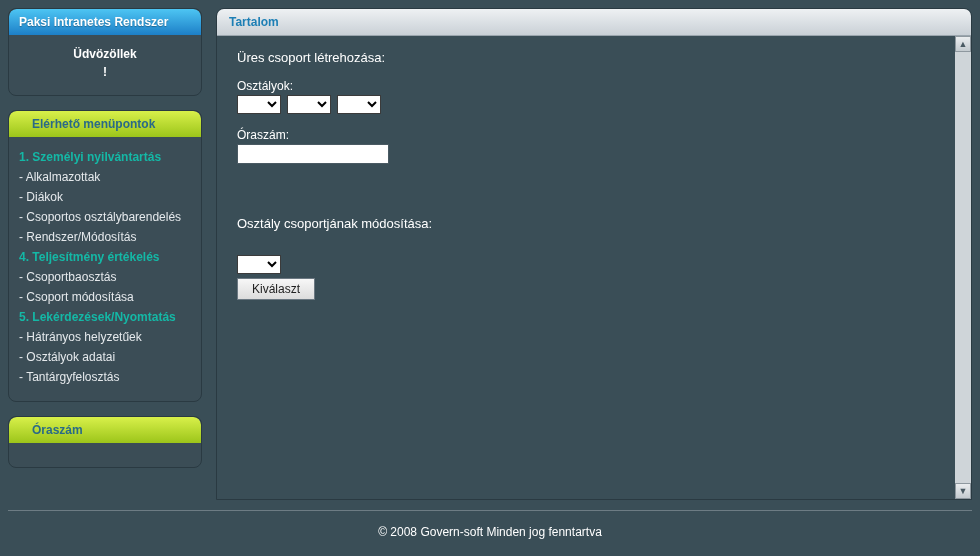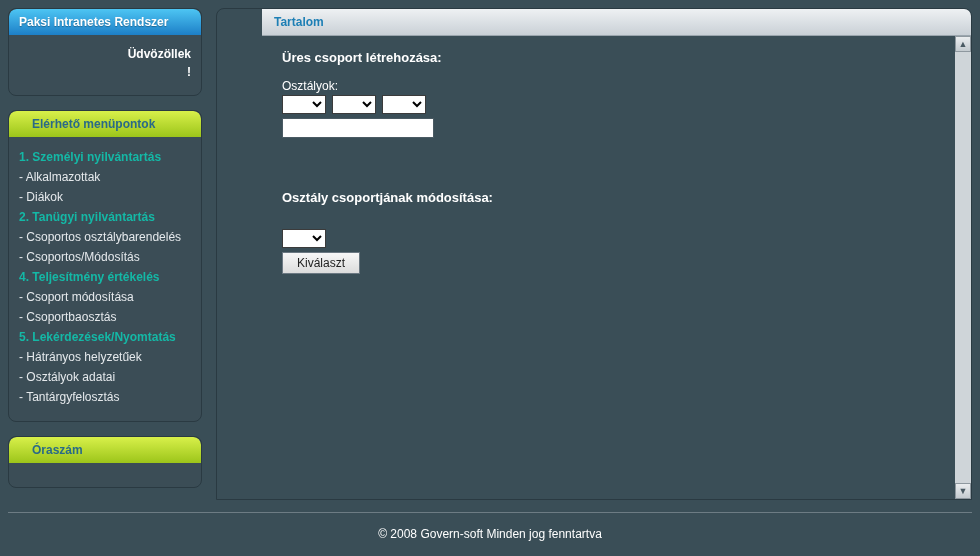--- a/index.html
+++ b/index.html
@@ -45,21 +45,21 @@
   color: #2a6a87;
   font-weight: bold;
   font-size: 12px;
   padding: 6px 23px;
   border-radius: 8px 8px 0 0;
 }
 .panel-body {
   padding: 10px 10px 14px 10px;
 }
 .welcome {
-  text-align: right;
+  text-align: center;
   color: #fff;
   font-weight: bold;
   line-height: 1.5;
 }
 .menu-list {
   list-style: none;
 }
 .menu-list li {
   color: #e5e9ec;
   padding: 3px 0;
@@ -79,38 +79,37 @@
   flex: 1;
   position: relative;
 }
 .content-panel {
   border: 1px solid #2a3a42;
   border-radius: 8px 8px 0 0;
   background: #3a4e57;
   overflow: hidden;
   height: 492px;
   position: relative;
-  padding-left: 45px;
 }
 .content-header {
   background: linear-gradient(to bottom, #eef1f3 0%, #c9d0d6 100%);
   color: #1d7fb5;
   font-weight: bold;
   font-size: 12px;
   padding: 6px 12px;
   border-bottom: 1px solid #9aa5ad;
 }
 .content-body {
   padding: 14px 20px;
   background: #3a4e57;
   height: calc(100% - 27px);
   position: relative;
 }
 .section-title {
-  font-weight: bold;
+  font-weight: normal;
   font-size: 13px;
   color: #fff;
   margin-bottom: 12px;
 }
 .field-label {
   font-size: 12px;
   color: #fff;
   margin-bottom: 2px;
   margin-top: 14px;
 }
@@ -196,26 +195,25 @@
         </div>
       </div>
 
       <div class="panel">
         <div class="panel-header-green">Elérhető menüpontok</div>
         <div class="panel-body">
           <ul class="menu-list" id="menu-list">
               <li class="heading">1. Személyi nyilvántartás</li>
               <li class="item">Alkalmazottak</li>
               <li class="item">Diákok</li>
-              <li class="heading">2. Tanügyi nyilvántartás</li>
               <li class="item">Csoportos osztálybarendelés</li>
-              <li class="item">Csoportos/Módosítás</li>
+              <li class="item">Rendszer/Módosítás</li>
               <li class="heading">4. Teljesítmény értékelés</li>
+              <li class="item">Csoportbaosztás</li>
               <li class="item">Csoport módosítása</li>
-              <li class="item">Csoportbaosztás</li>
               <li class="heading">5. Lekérdezések/Nyomtatás</li>
               <li class="item">Hátrányos helyzetűek</li>
               <li class="item">Osztályok adatai</li>
               <li class="item">Tantárgyfelosztás</li>
             </ul>
         </div>
       </div>
 
       <div class="panel">
         <div class="panel-header-green">Óraszám</div>
@@ -233,20 +231,21 @@
           <div class="block">
             <div class="section-title">Üres csoport létrehozása:</div>
 
             <div class="field-label">Osztályok:</div>
             <div class="select-row">
               <select><option></option></select>
               <select><option></option></select>
               <select><option></option></select>
             </div>
 
+            <div class="field-label">Óraszám:</div>
             <input type="text" value="" style="">
 
             <div style="height:30px"></div>
           </div>
 
           <div class="block">
             <div class="section-title">Osztály csoportjának módosítása:</div>
             <div style="height:12px"></div>
             <div>
               <select><option></option></select>

